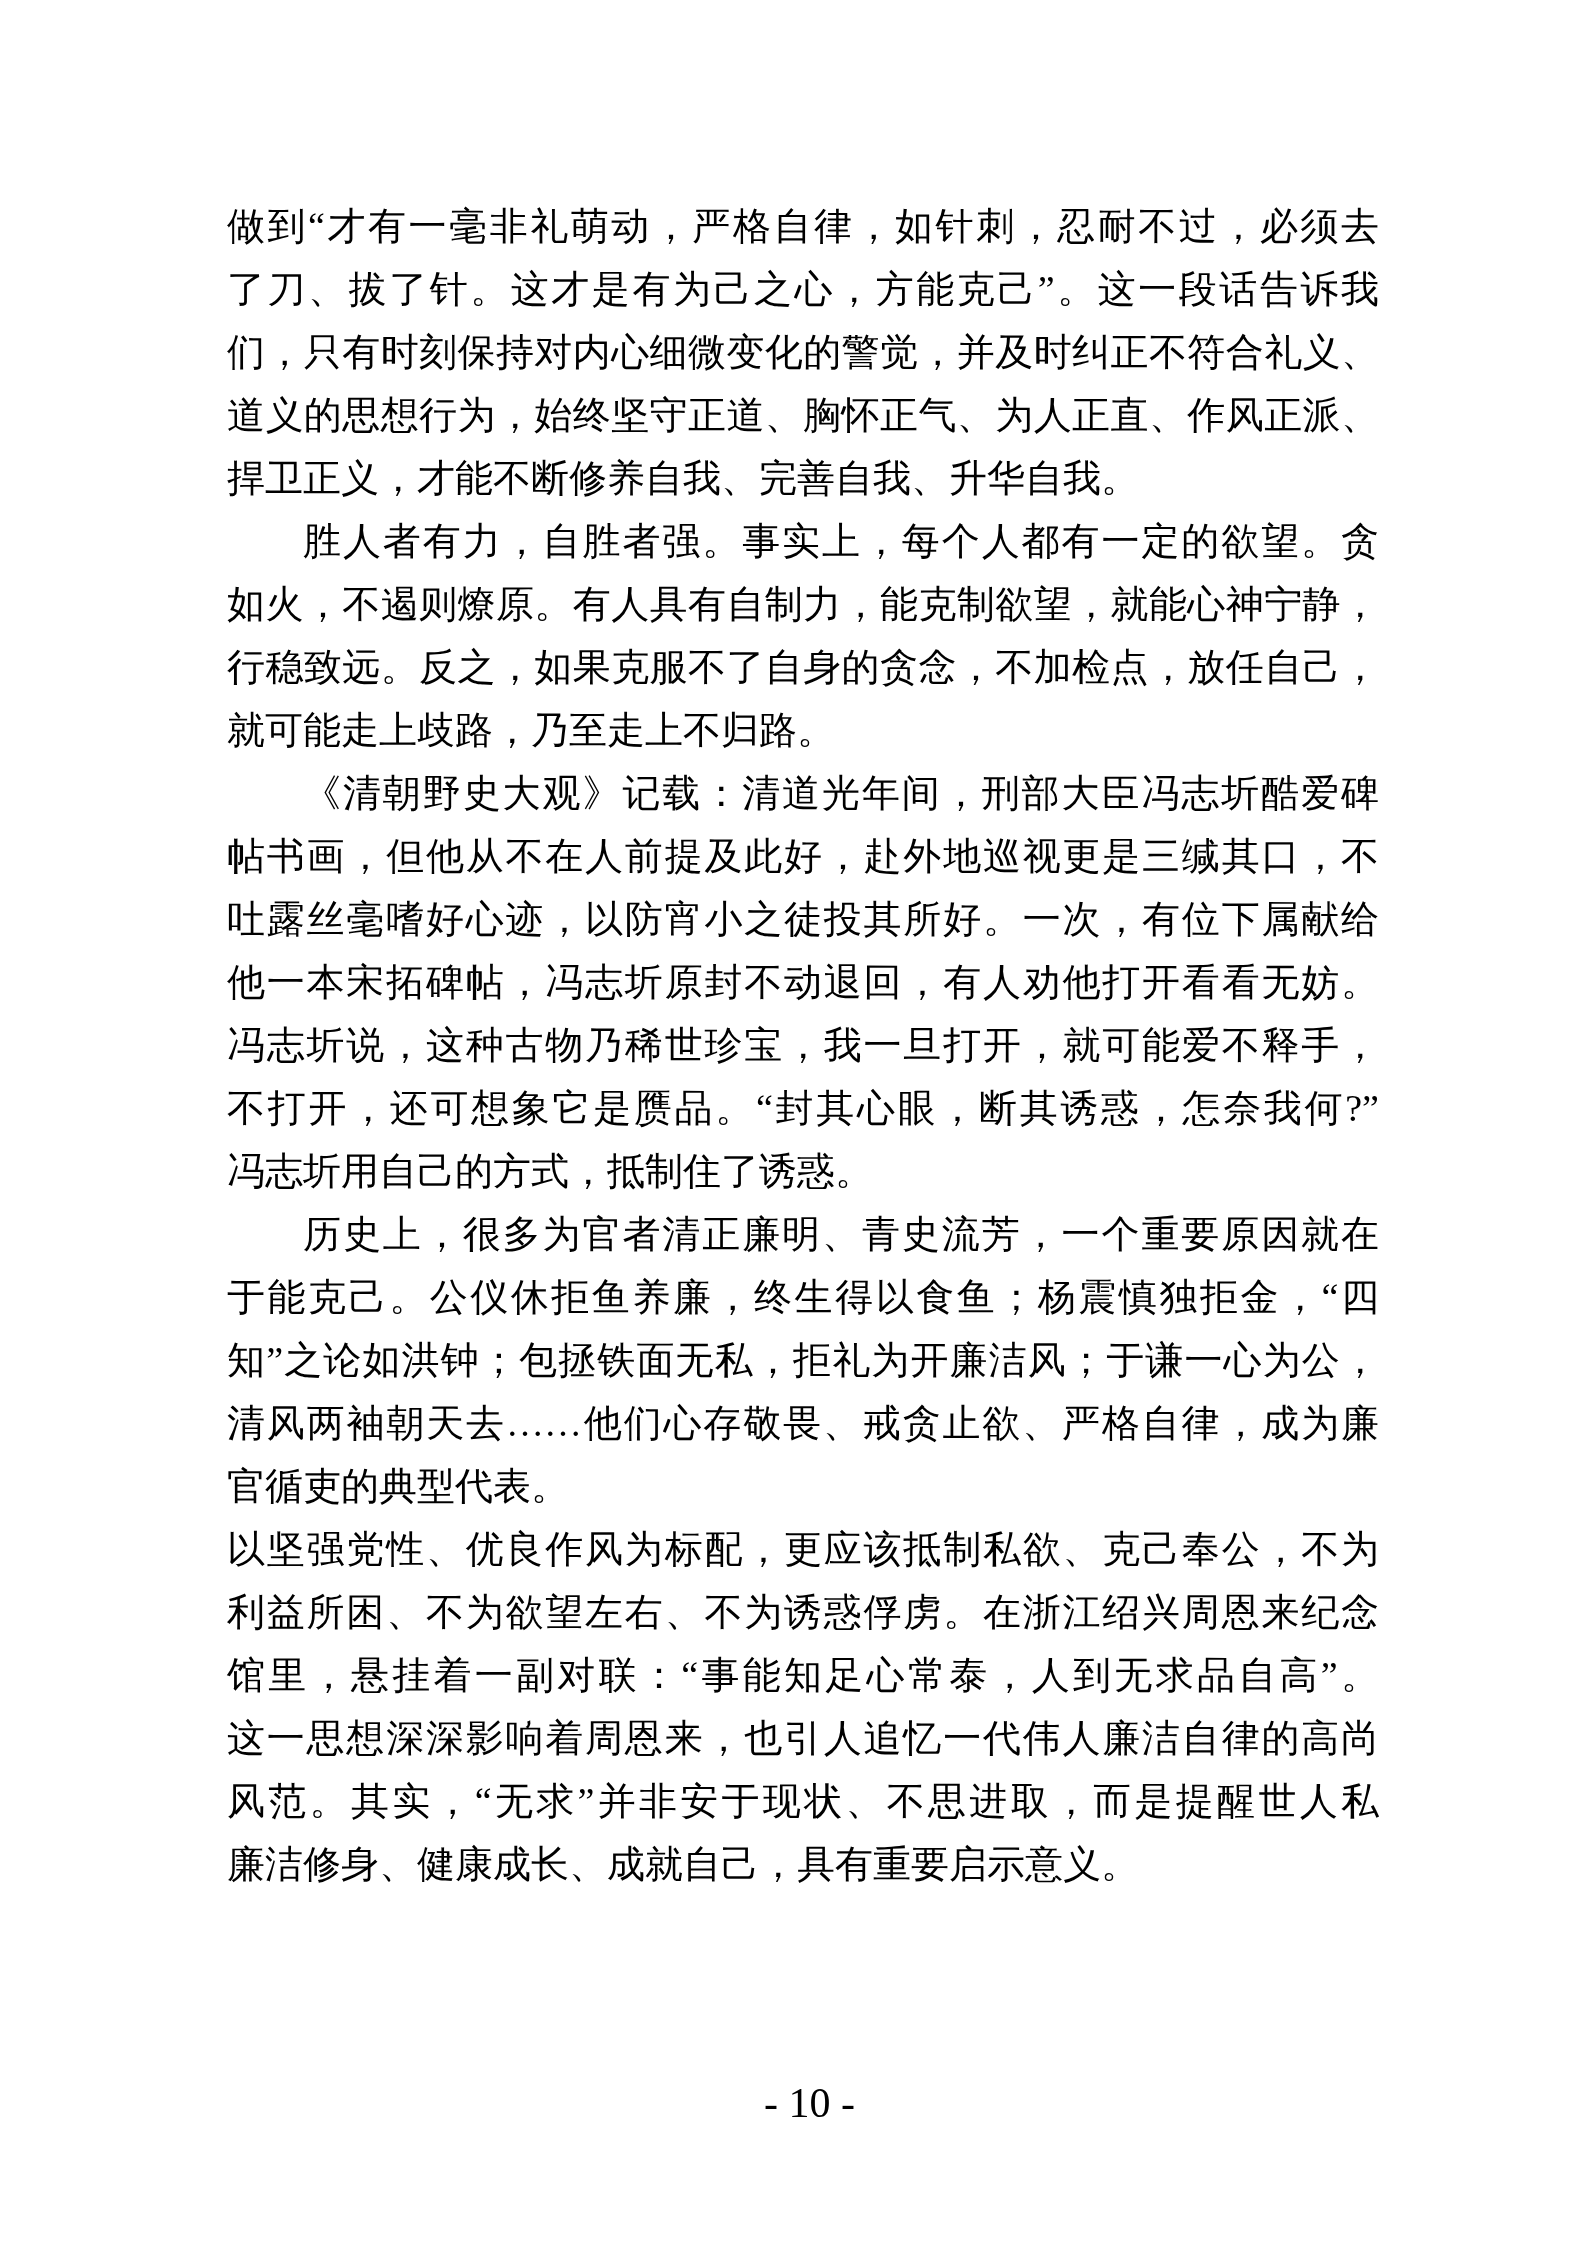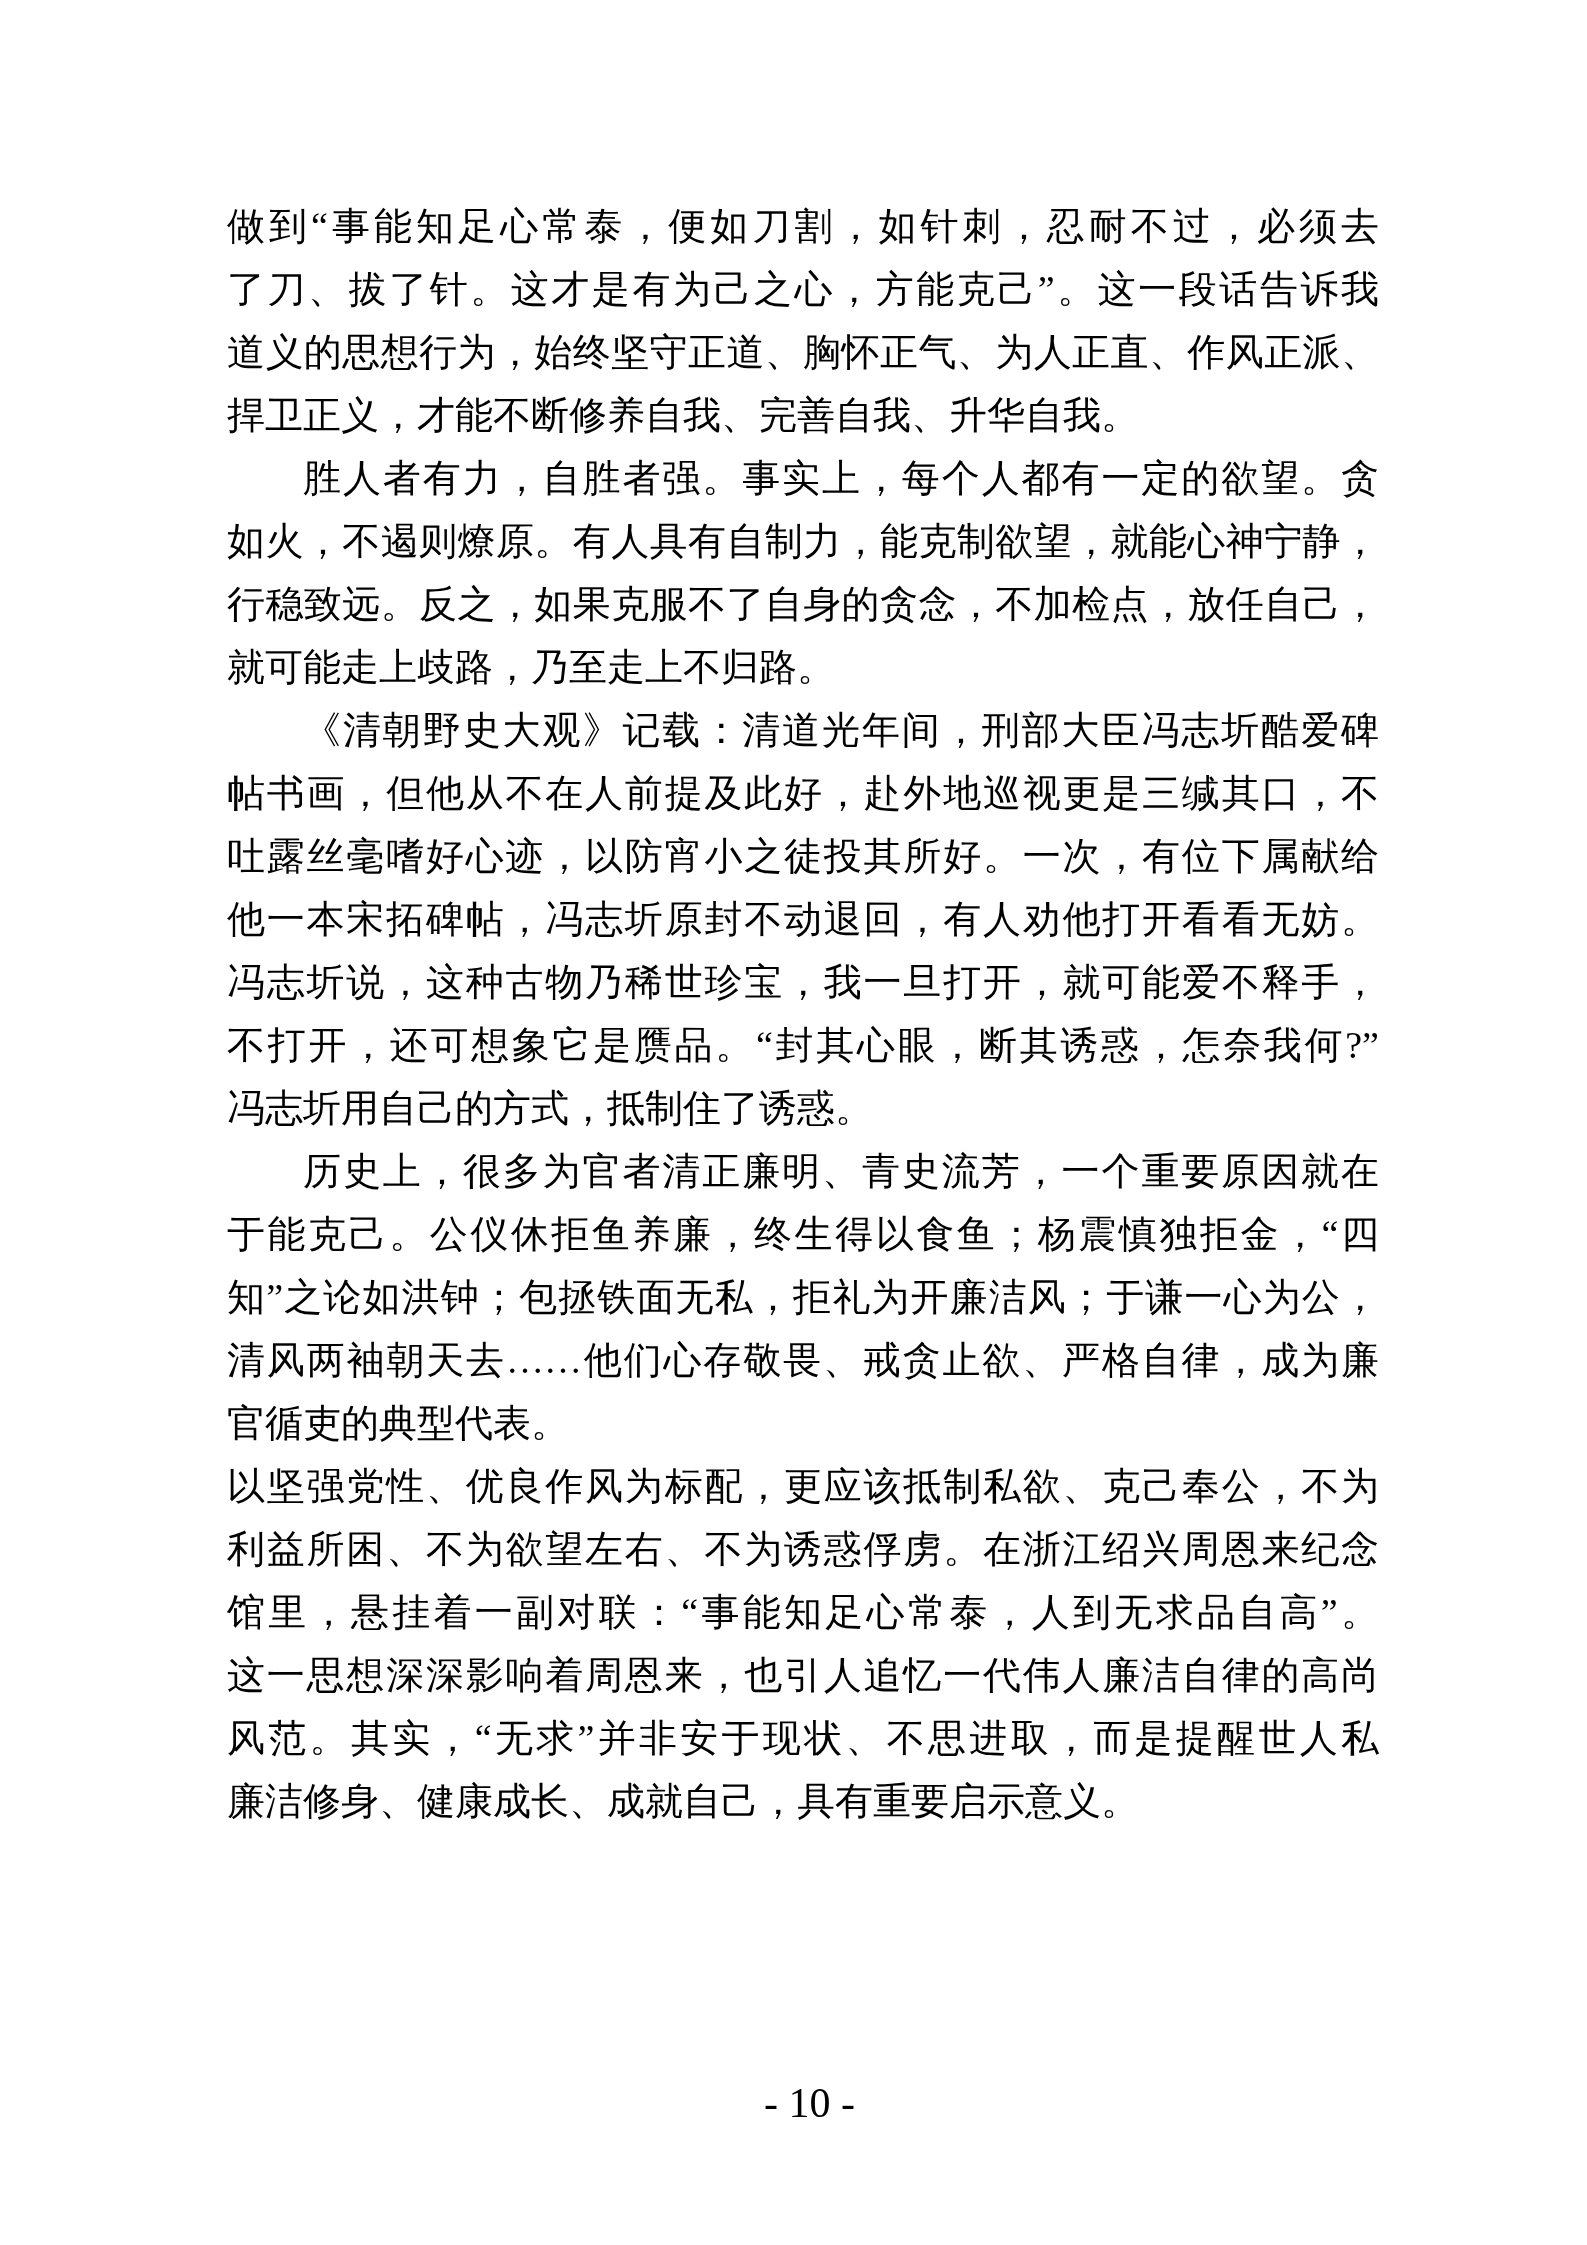--- a/index.html
+++ b/index.html
@@ -53,22 +53,23 @@
   }
 </style>
 </head>
 <body>
 
 <div class="page">
 
   <div class="text-block">
 
     <div class="paragraph">
-      <div class="ln jf">做到“事能知足心常泰，便如刀割，如针刺，忍耐不过，必须去</div>
+      <div class="ln jf">做到“才有一毫非礼萌动，严格自律，如针刺，忍耐不过，必须去</div>
       <div class="ln jf">了刀、拔了针。这才是有为己之心，方能克己”。这一段话告诉我</div>
+      <div class="ln jf">们，只有时刻保持对内心细微变化的警觉，并及时纠正不符合礼义、</div>
       <div class="ln jf">道义的思想行为，始终坚守正道、胸怀正气、为人正直、作风正派、</div>
       <div class="ln">捍卫正义，才能不断修养自我、完善自我、升华自我。</div>
     </div>
 
     <div class="paragraph">
       <div class="ln jf ind">胜人者有力，自胜者强。事实上，每个人都有一定的欲望。贪</div>
       <div class="ln jf">如火，不遏则燎原。有人具有自制力，能克制欲望，就能心神宁静，</div>
       <div class="ln jf">行稳致远。反之，如果克服不了自身的贪念，不加检点，放任自己，</div>
       <div class="ln">就可能走上歧路，乃至走上不归路。</div>
     </div>

